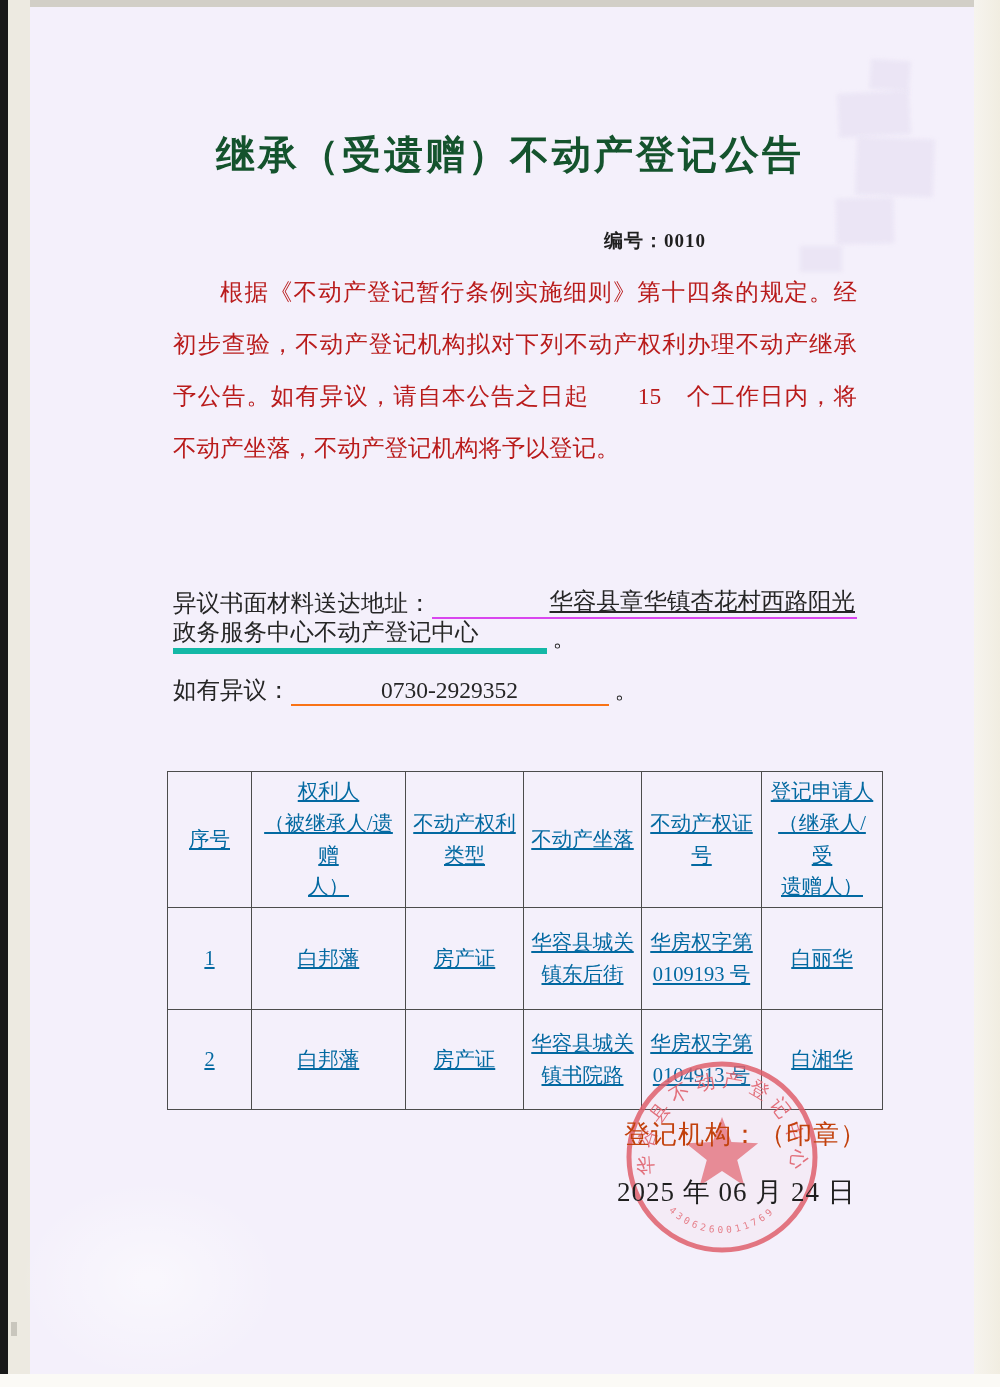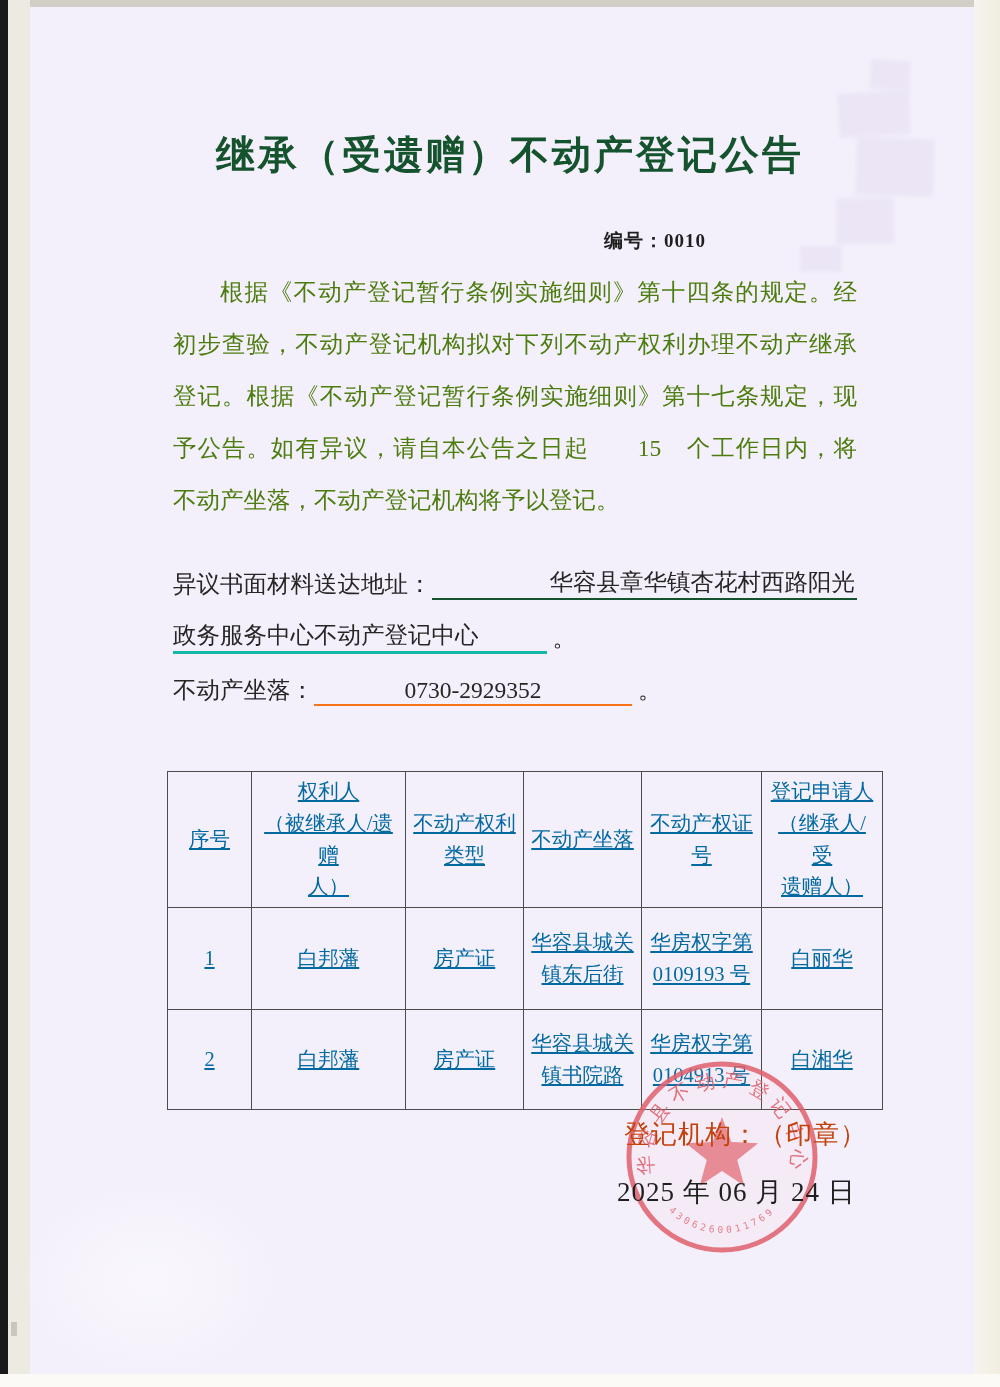--- a/index.html
+++ b/index.html
@@ -26,32 +26,32 @@
   .g4 { left:800px; top:246px; width:42px; height:26px; }
   .g5 { left:870px; top:60px;  width:40px; height:30px; transform:rotate(4deg); }
 
   .title { position:absolute; left:160px; top:128px; width:700px; text-align:center;
            font-size:39px; font-weight:bold; letter-spacing:3px; color:#14532d; }
   .doc-number { position:absolute; left:604px; top:228px; font-size:19px; font-weight:bold;
                 letter-spacing:1px; color:#1f1f1f; }
 
   .body-block { position:absolute; left:173px; top:266px; width:684px; }
   .body-line { font-size:23.5px; line-height:52px; height:52px; text-align:justify;
-               text-align-last:justify; color:#4d7c0f; white-space:pre-wrap; }
+               text-align-last:justify; color:#b91c1c; white-space:pre-wrap; }
   .body-line.indent { padding-left:47px; }
   .body-line.last { text-align-last:left; }
 
   .blank-row { position:absolute; left:173px; width:684px; height:36px;
                display:flex; align-items:flex-end; font-size:23.5px; color:#262626; }
-  .row-addr1 { top:564px; }
+  .row-addr1 { top:583px; }
   .row-addr2 { top:618px; }
   .row-contact { top:670px; }
   .lbl { white-space:nowrap; }
-  .fill-right { flex:1; border-bottom:2px solid #14532d; text-align:right; padding-right:2px; white-space:nowrap; }
-  .ul-left { border-bottom:3px solid #14b8a6; padding-right:68px; white-space:nowrap; }
+  .fill-right { flex:1; border-bottom:2px solid #d946ef; text-align:right; padding-right:2px; white-space:nowrap;text-decoration:underline; }
+  .ul-left { border-bottom:6px solid #14b8a6; padding-right:68px; white-space:nowrap; }
   .ul-center { width:318px; border-bottom:2px solid #f97316; text-align:center; white-space:nowrap; }
   .period { margin-left:6px; }
 
   table.reg { position:absolute; left:167px; top:771px; width:715px; border-collapse:collapse;
               table-layout:fixed; }
   table.reg td { border:1.5px solid #4c4c4c; text-align:center; vertical-align:middle;
                  font-size:20.5px; line-height:1.55; color:#0369a1; white-space:pre-line;
                  padding:4px 6px;text-decoration:underline; }
   tr.hdr  { height:91px; }
   tr.r1   { height:102px; }
@@ -81,35 +81,34 @@
   <div class="ghost g3"></div>
   <div class="ghost g4"></div>
   <div class="ghost g5"></div>
 
   <div class="title">继承（受遗赠）不动产登记公告</div>
   <div class="doc-number">编号：0010</div>
 
   <div class="body-block">
     <div class="body-line indent">根据《不动产登记暂行条例实施细则》第十四条的规定。经</div>
     <div class="body-line">初步查验，不动产登记机构拟对下列不动产权利办理不动产继承</div>
-    <div class="body-line">登记。根据《不动产登记暂行条例实施细则》第十七条规定，现</div>
     <div class="body-line">予公告。如有异议，请自本公告之日起　　15　个工作日内，将</div>
     <div class="body-line last">不动产坐落，不动产登记机构将予以登记。</div>
   </div>
 
   <div class="blank-row row-addr1">
     <span class="lbl">异议书面材料送达地址：</span>
     <span class="fill-right">华容县章华镇杏花村西路阳光</span>
   </div>
   <div class="blank-row row-addr2">
     <span class="ul-left">政务服务中心不动产登记中心</span>
     <span class="period">。</span>
   </div>
   <div class="blank-row row-contact">
-    <span class="lbl">不动产坐落：</span>
+    <span class="lbl">如有异议：</span>
     <span class="ul-center">0730-2929352</span>
     <span class="period">。</span>
   </div>
 
   <table class="reg">
     <colgroup>
       <col style="width:84px">
         <col style="width:154px">
         <col style="width:118px">
       <col style="width:118px">

